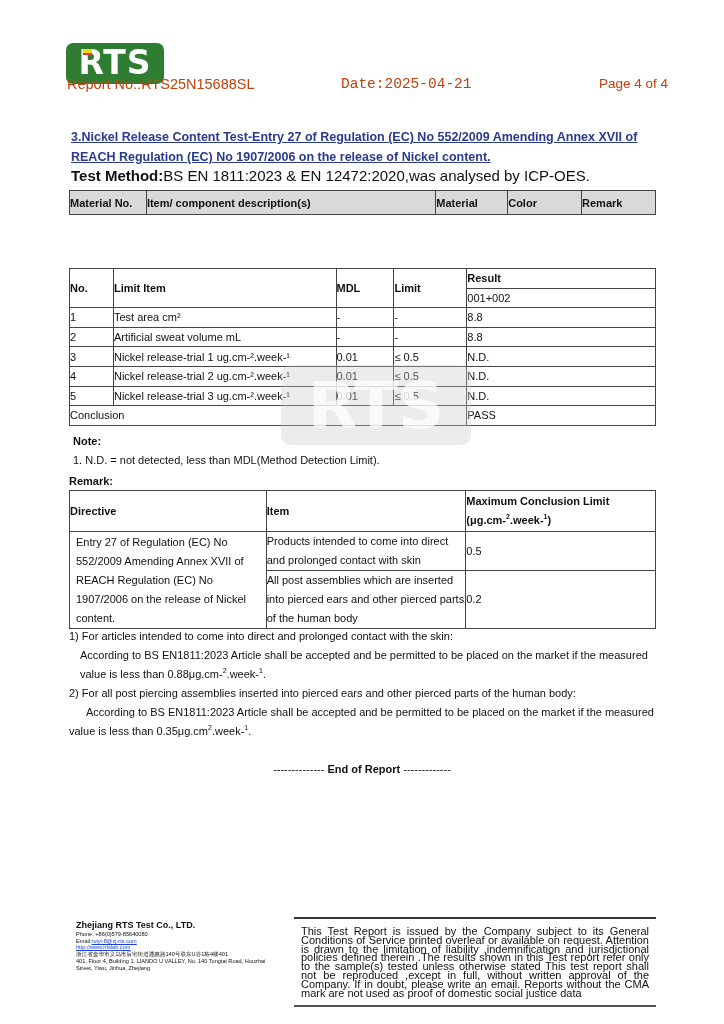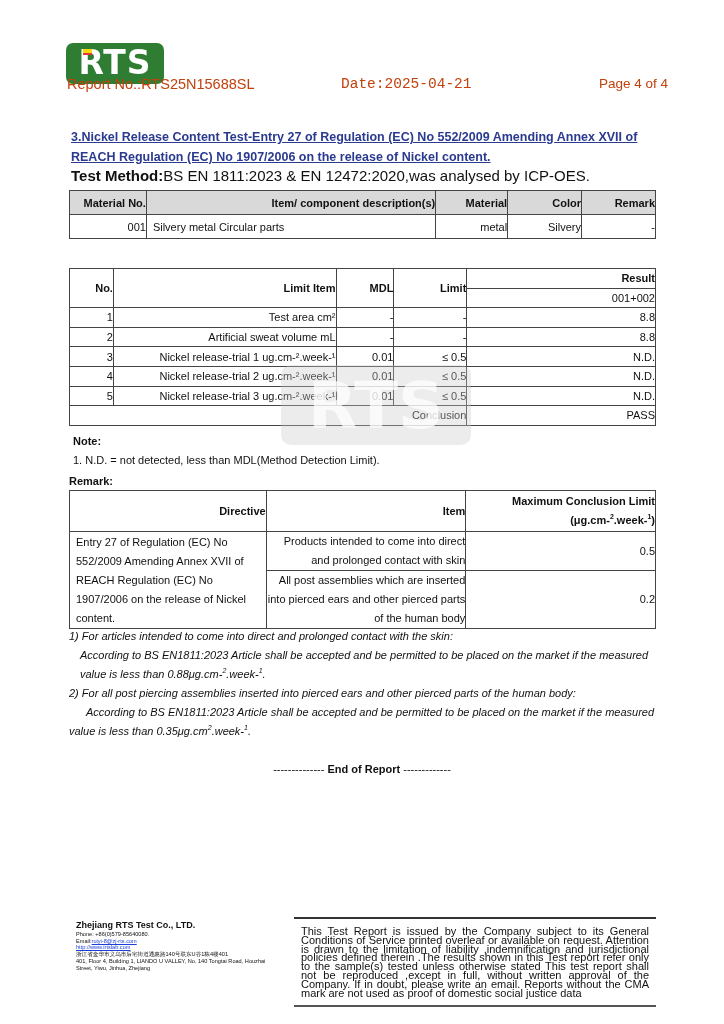--- a/index.html
+++ b/index.html
@@ -13,21 +13,21 @@
   .hdr { position: absolute; top: 76px; font-size: 14.5px; color: #c2410c; }
   .hdr.rep { left: 67px; }
   .hdr.date { left: 341px; font-family: Liberation Mono, monospace; }
   .hdr.page { left: 599px; font-size: 13.5px; }
 
   .sec-title { position: absolute; left: 71px; top: 128px; width: 590px; font-size: 12.5px; font-weight: bold; color: #2a3a8f; line-height: 19.5px; text-decoration: underline; }
   .method { position: absolute; left: 71px; top: 167px; font-size: 15px; }
   .method b { font-weight: bold; }
 
   table { border-collapse: collapse; position: absolute; left: 69px; width: 587px; font-size: 11px; }
-  td, th { border: 1px solid #444; text-align: right; vertical-align: middle; font-weight: normal; }
+  td, th { border: 1px solid #444; text-align: left; vertical-align: middle; font-weight: normal; }
   th { font-weight: bold; }
 
   .t1 { top: 190px; }
   .t1 th { background: #d9d9d9; height: 24px; }
   .t1 td { height: 24px; }
   .t1 td.l { text-align: left; padding-left: 6px; }
 
   .t2 { top: 268px; }
   .t2 td, .t2 th { height: 19.6px; }
   .t2 th { background: #fff; }
@@ -37,21 +37,21 @@
 
   .note-h { position: absolute; left: 73px; top: 435px; font-size: 11px; font-weight: bold; }
   .note-1 { position: absolute; left: 73px; top: 454px; font-size: 11px; }
   .remark-h { position: absolute; left: 69px; top: 475px; font-size: 11px; font-weight: bold; }
 
   .t3 { top: 490px; font-size: 11px; }
   .t3 th { height: 41px; line-height: 19px; }
   .t3 td { line-height: 19px; }
   .t3 td.l { text-align: left; padding-left: 6px; }
 
-  .para { position: absolute; font-size: 11px; line-height: 19px; font-style: italic; }
+  .para { position: absolute; font-size: 11px; line-height: 19px; }
   sup { font-size: 7px; vertical-align: super; line-height: 0; }
 
   .end { position: absolute; left: 0; width: 724px; top: 763px; text-align: center; font-size: 11px; }
   .end b { font-weight: bold; }
 
   .foot-l { position: absolute; left: 76px; top: 920px; width: 200px; font-size: 5.6px; line-height: 6.7px; }
   .foot-l .co { font-size: 9px; font-weight: bold; line-height: 11px; }
   .foot-l .lnk { color: #1a3fd8; text-decoration: underline; }
   .foot-r { position: absolute; left: 294px; top: 917px; width: 362px; border-top: 2px solid #333; border-bottom: 2px solid #555; padding: 8px 7px 8px 7px; font-size: 11px; line-height: 8.8px; text-align: justify; }
 </style>
@@ -81,27 +81,20 @@
       <col style="width:74px">
     </colgroup>
   <tbody>
       <tr>
     <th>Material No.</th>
     <th>Item/ component description(s)</th>
     <th>Material</th>
     <th>Color</th>
     <th>Remark</th>
   </tr>
-  <tr>
-    <td>001</td>
-    <td class="l">Silvery metal Circular parts</td>
-    <td>metal</td>
-    <td>Silvery</td>
-    <td>-</td>
-  </tr>
 </tbody>
   </table>
 
 <table class="t2">
   <colgroup>
       <col style="width:44px">
       <col style="width:223px">
       <col style="width:58px">
       <col style="width:73px">
       <col style="width:189px">

